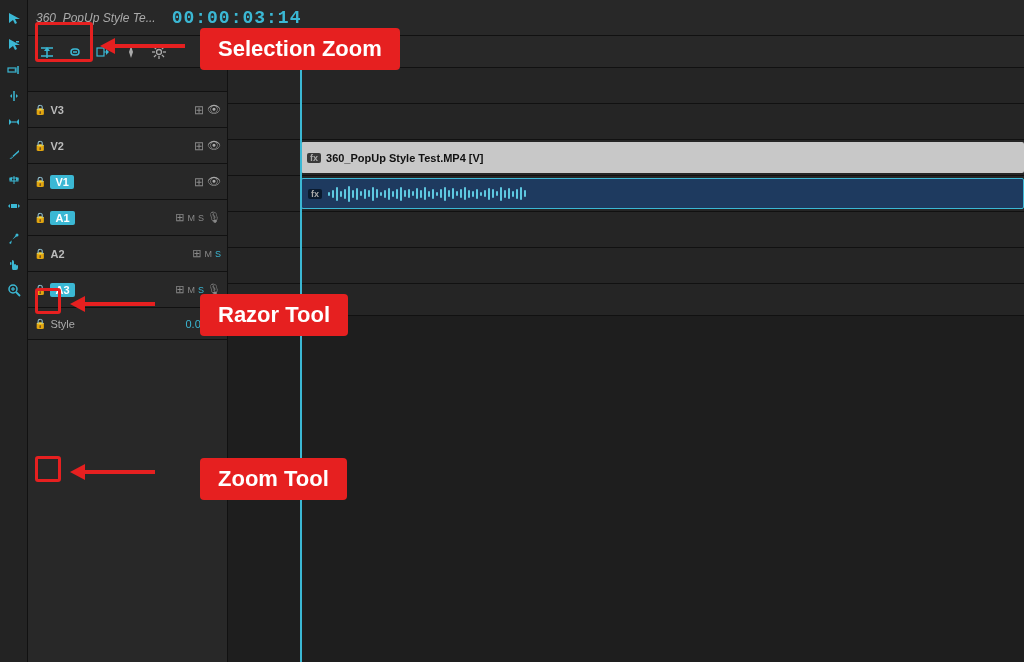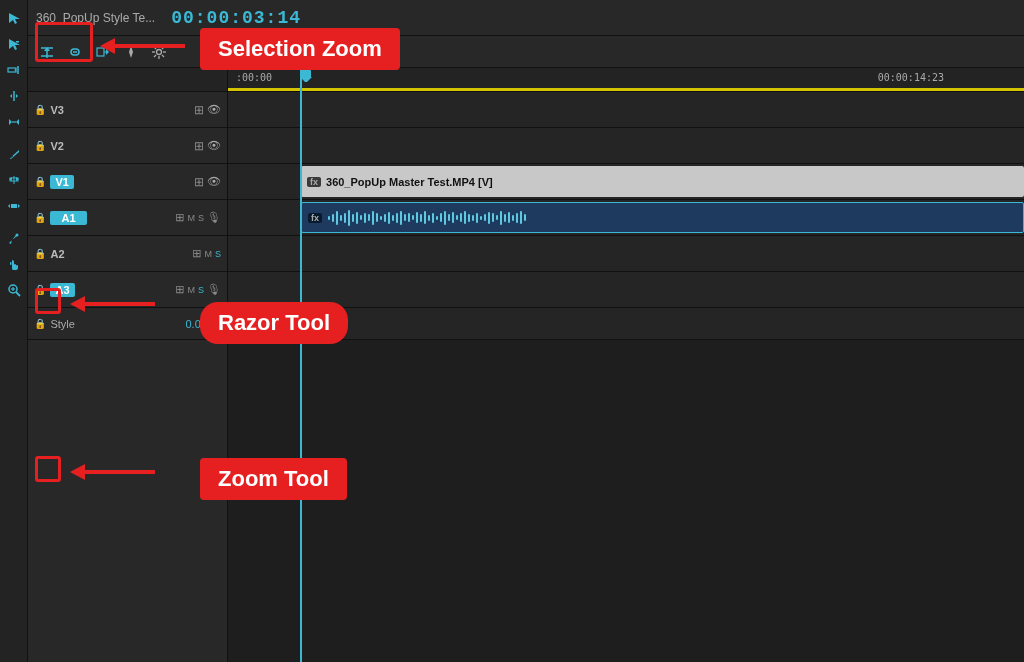--- a/index.html
+++ b/index.html
@@ -59,20 +59,21 @@
       background: #282828;
       display: flex;
       align-items: center;
       padding: 0 8px;
       border-bottom: 1px solid #111;
     }
     .seq-title {
       color: #aaa;
       font-size: 12px;
       margin-right: 16px;
+      font-style: italic;
     }
     .timecode-blue {
       color: #3bb8d4;
       font-size: 18px;
       font-weight: bold;
       font-family: 'Courier New', monospace;
       letter-spacing: 1px;
     }
 
     
@@ -139,21 +140,21 @@
     }
     .track-label.active-v1 {
       background: #3bb8d4;
       color: #fff;
       padding: 1px 5px;
       border-radius: 2px;
     }
     .track-label.active-a1 {
       background: #3bb8d4;
       color: #fff;
-      padding: 1px 11px;
+      padding: 1px 5px;
       border-radius: 2px;
     }
     .track-label.active-a3 {
       background: #3bb8d4;
       color: #fff;
       padding: 1px 5px;
       border-radius: 2px;
     }
     .track-icons {
       display: flex;
@@ -530,43 +531,31 @@
           <span class="master-label">Style</span>
           <span style="margin-left:auto; display:flex; align-items:center;">
             <span class="master-val">0.0</span>
             <span style="color:#aaa; font-size:14px; margin-left:8px;">⊢</span>
           </span>
         </div>
       </div>
 
       <div class="track-content">
 
-        <div class="content-ruler">
-          <div class="ruler-yellow-bar"></div>
-          <span class="ruler-tc" style="left: 8px;">:00:00</span>
-          <span class="ruler-tc" style="right: 80px;">00:00:14:23</span>
-
-          <div style="position:absolute; left:72px; top:0; width:12px; height:12px; z-index:15;">
-            <svg width="12" height="12" viewBox="0 0 12 12">
-              <rect x="1" y="0" width="10" height="8" fill="#3bb8d4" rx="1"></rect>
-              <polygon points="0,7 6,13 12,7" fill="#3bb8d4"></polygon>
-            </svg>
-          </div>
-        </div>
 
         <div class="playhead"></div>
 
         <div class="content-track"></div>
 
         <div class="content-track"></div>
 
         <div class="content-track">
           <div class="video-clip">
             <span class="clip-fx">fx</span>
-            <span class="clip-title">360_PopUp Master Test.MP4 [V]</span>
+            <span class="clip-title">360_PopUp Style Test.MP4 [V]</span>
           </div>
         </div>
 
         <div class="content-track audio-track">
           <div class="audio-clip">
             <span class="audio-clip-fx">fx</span>
             <div class="waveform">
               <span style="height:4px"></span>
                 <span style="height:8px"></span>
                 <span style="height:14px"></span>
@@ -647,21 +636,21 @@
 
 <div style="position:absolute; top:290px; left:200px; z-index:200;">
 
   <div style="position:absolute; left:-165px; top:-2px; width:26px; height:26px; border:3px solid #e62020; border-radius:3px; z-index:199;"></div>
 
   <svg style="position:absolute; left:-130px; top:4px;" width="90" height="20" viewBox="0 0 90 20">
     <line x1="85" y1="10" x2="10" y2="10" stroke="#e62020" stroke-width="4"></line>
     <polygon points="0,10 15,2 15,18" fill="#e62020"></polygon>
   </svg>
 
-  <div class="annotation" style="top:12px; left:0;border-radius:18px;">Razor Tool</div>
+  <div class="annotation" style="top:4px; left:0;">Razor Tool</div>
 </div>
 
 <div style="position:absolute; top:458px; left:200px; z-index:200;">
 
   <div style="position:absolute; left:-165px; top:-2px; width:26px; height:26px; border:3px solid #e62020; border-radius:3px; z-index:199;"></div>
 
   <svg style="position:absolute; left:-130px; top:4px;" width="90" height="20" viewBox="0 0 90 20">
     <line x1="85" y1="10" x2="10" y2="10" stroke="#e62020" stroke-width="4"></line>
     <polygon points="0,10 15,2 15,18" fill="#e62020"></polygon>
   </svg>

